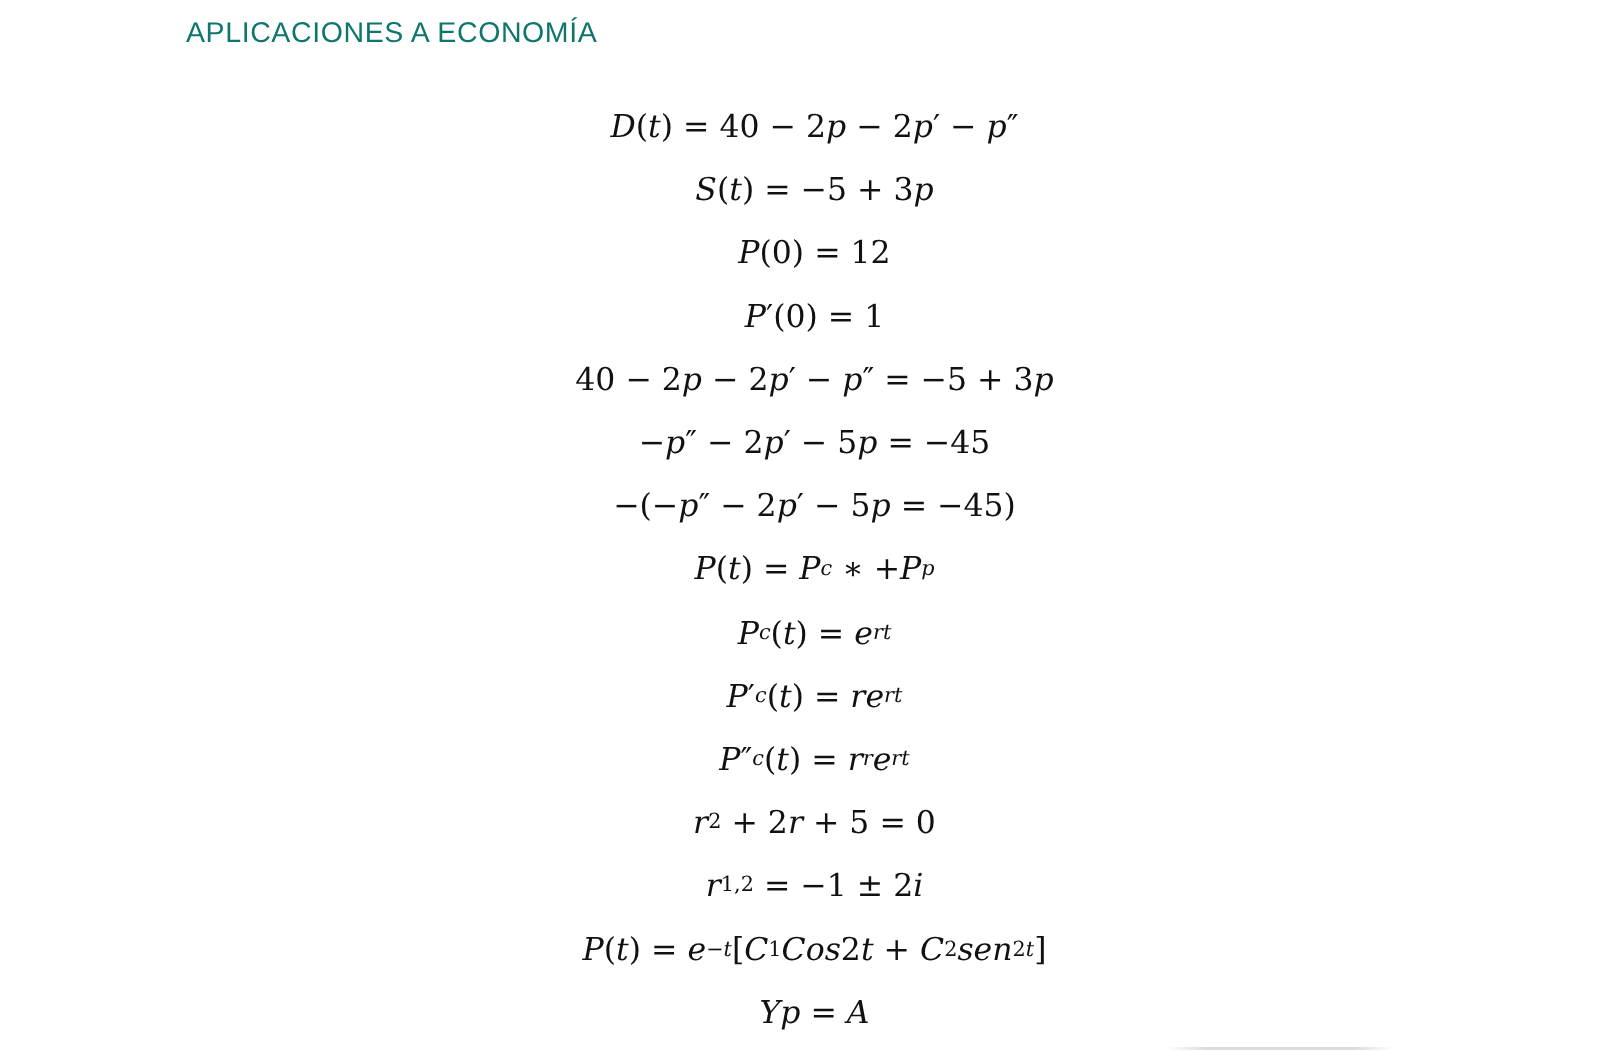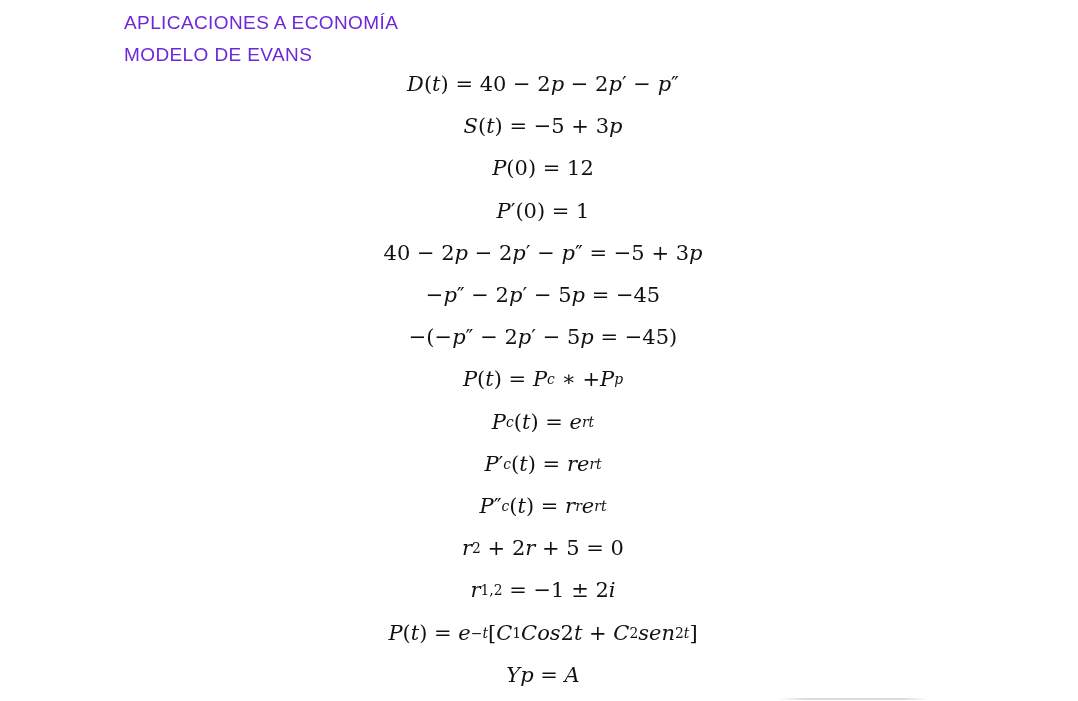--- a/index.html
+++ b/index.html
@@ -15,21 +15,21 @@
   .doc-heading {
     position: absolute;
     left: 124px;
     top: 7px;
   }
   .doc-heading .line {
     font-family: "Liberation Sans", sans-serif;
     font-size: 19px;
     font-weight: 400;
     letter-spacing: 0.4px;
-    color: #6d28d9;
+    color: #0f766e;
     line-height: 32px;
     white-space: nowrap;
   }
   .equations {
     position: absolute;
     left: 0;
     top: 63px;
     width: 1078px;
     padding-left: 8px;
   }
@@ -56,21 +56,20 @@
     border-radius: 1px;
   }
 </style>
 </head>
 <body>
 
 <div class="page">
 
   <div class="doc-heading">
     <div class="line">APLICACIONES A ECONOMÍA</div>
-    <div class="line">MODELO DE EVANS</div>
   </div>
 
   <div class="equations">
       <div class="eq"><i>D</i>(<i>t</i>) = 40 − 2<i>p</i> − 2<i>p</i>′ − <i>p</i>″</div>
       <div class="eq"><i>S</i>(<i>t</i>) = −5 + 3<i>p</i></div>
       <div class="eq"><i>P</i>(0) = 12</div>
       <div class="eq"><i>P</i>′(0) = 1</div>
       <div class="eq">40 − 2<i>p</i> − 2<i>p</i>′ − <i>p</i>″ = −5 + 3<i>p</i></div>
       <div class="eq">−<i>p</i>″ − 2<i>p</i>′ − 5<i>p</i> = −45</div>
       <div class="eq">−(−<i>p</i>″ − 2<i>p</i>′ − 5<i>p</i> = −45)</div>

